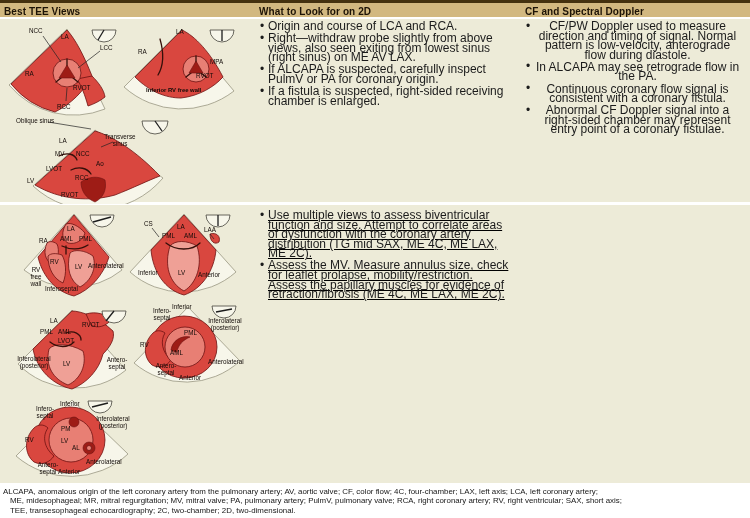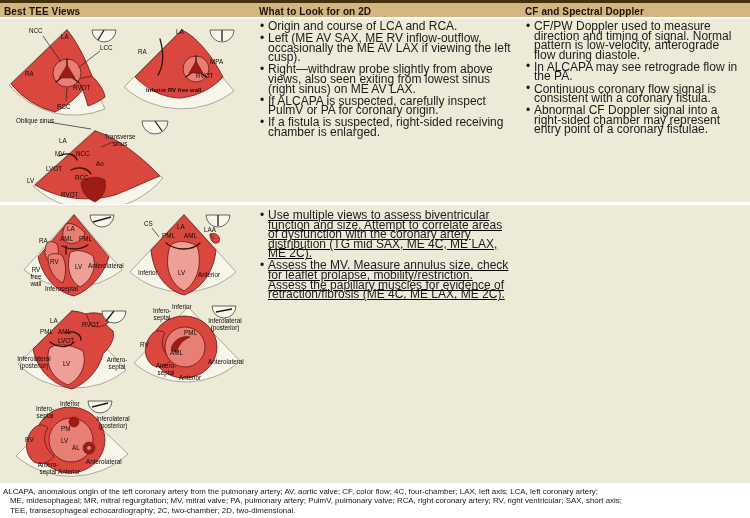--- a/index.html
+++ b/index.html
@@ -11,21 +11,21 @@
   .hcol1{left:4px;} .hcol2{left:259px;} .hcol3{left:525px;}
 
   .sec{position:absolute;left:0;width:750px;background:var(--body-bg,#edebd8);}
   .sec1{top:19px;height:183px;}
   .sec2{top:205px;height:278px;}
 
   ul.blist{position:absolute;margin:0;padding:0;list-style:none;}
   .blist li{position:relative;padding-left:9px;font-size:12px;line-height:9.6px;color:#1b1b1b;margin-bottom:2.5px;}
   .blist li::before{content:"\2022";position:absolute;left:1px;top:-0.5px;color:#1b1b1b;}
   .l-look1{left:259px;top:22px;width:252px;}
-  .l-dop1{left:525px;top:22px;width:216px;}
+  .l-dop1{left:525px;top:22px;width:216px;text-align:center;}
   .l-look2{left:259px;top:211px;width:252px;text-decoration:underline;}
 
   .diag{position:absolute;}
   .diag svg{position:absolute;left:0;top:0;display:block;}
   .dlabel{position:absolute;font-size:6.3px;line-height:6.9px;color:#120b08;white-space:nowrap;}
   .dlabel.wrap{white-space:normal;}
   .dlabel.ctr{text-align:center;}
 
   .sector{fill:var(--sector-bg,#f7f6ea);stroke:var(--sector-line,#99978160);stroke-width:.8;}
   .sector{stroke:var(--sector-line,#999781);}
@@ -238,21 +238,20 @@
     <span class="dlabel" style="left:53px;top:28px;">PM</span>
     <span class="dlabel" style="left:53px;top:40px;">LV</span>
     <span class="dlabel" style="left:64px;top:47px;">AL</span>
     <span class="dlabel wrap ctr" style="left:26px;top:64px;width:28px;">Antero-septal</span>
     <span class="dlabel" style="left:50px;top:71px;">Anterior</span>
     <span class="dlabel" style="left:78px;top:61px;">Anterolateral</span>
   </div>
 
   <ul class="blist l-look1">
     <li>Origin and course of LCA and RCA.</li>
-    <li>Left (ME AV SAX, ME RV inflow-outflow, occasionally the ME AV LAX if viewing the left cusp).</li>
     <li>Right—withdraw probe slightly from above views, also seen exiting from lowest sinus (right sinus) on ME AV LAX.</li>
     <li>If ALCAPA is suspected, carefully inspect PulmV or PA for coronary origin.</li>
     <li>If a fistula is suspected, right-sided receiving chamber is enlarged.</li>
   </ul>
 
   <ul class="blist l-dop1">
     <li>CF/PW Doppler used to measure direction and timing of signal. Normal pattern is low-velocity, anterograde flow during diastole.</li>
     <li>In ALCAPA may see retrograde flow in the PA.</li>
     <li>Continuous coronary flow signal is consistent with a coronary fistula.</li>
     <li>Abnormal CF Doppler signal into a right-sided chamber may represent entry point of a coronary fistulae.</li>

